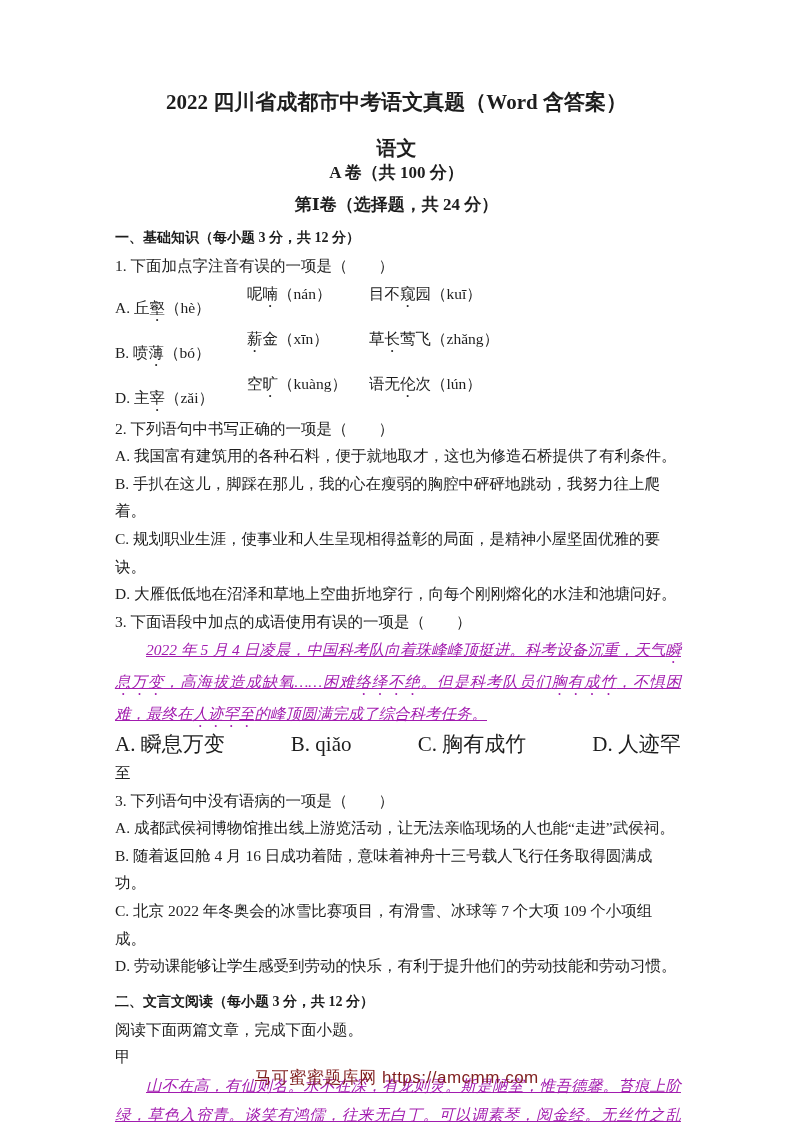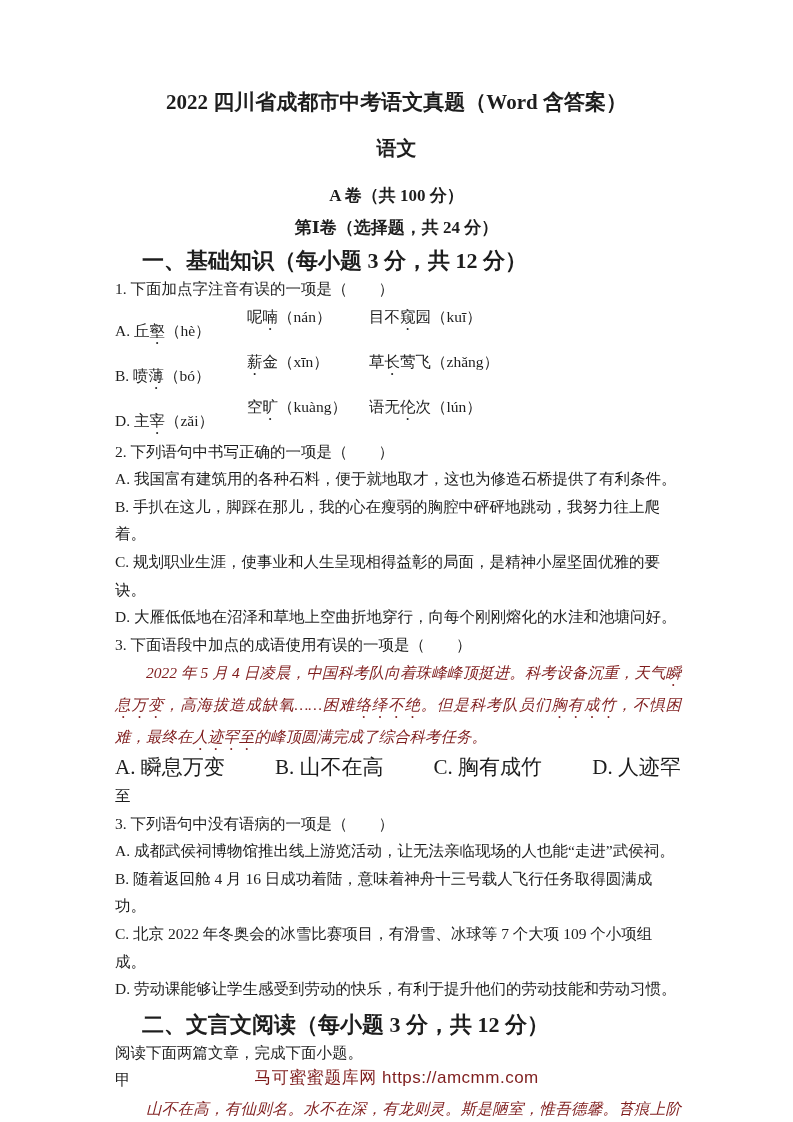--- a/index.html
+++ b/index.html
@@ -1,29 +1,29 @@
 <!DOCTYPE html>
 <html><head>
 <meta charset="utf-8">
 <style>
   html,body{margin:0;padding:0;background:#ffffff;}
   body{width:793px;height:1122px;font-family:"Liberation Serif","DejaVu Serif",serif;color:#1d1d1d;}
   .page{position:relative;width:793px;height:1122px;overflow:hidden;background:#fff;}
   .title{padding-top:89px;text-align:center;font-weight:bold;font-size:21px;line-height:27px;}
   .subject{margin-top:19px;text-align:center;font-weight:bold;font-size:20px;line-height:26px;}
-  .volume{margin-top:24px;text-align:center;font-weight:bold;font-size:17px;line-height:22px;}
+  .volume{margin-top:1px;text-align:center;font-weight:bold;font-size:17px;line-height:22px;}
   .part{margin-top:10px;text-align:center;font-weight:bold;font-size:17px;line-height:22px;}
   .content{margin:0 112px 0 115px;}
-  .h-section{font-weight:bold;font-size:22px;line-height:28px;margin-top:8px;margin-left:27px;}
+  .h-section{font-weight:bold;font-size:14px;line-height:28px;margin-top:8px;}
   .line{font-size:15.5px;line-height:27.6px;}
   .optrow{display:flex;font-size:15.5px;line-height:27.6px;}
   .optrow .c1{width:132px;margin-top:14px;}
   .optrow .c2{width:122px;}
   .optrow .c3{flex:1;}
-  .para{font-size:15.5px;line-height:29.5px;text-align:justify;text-indent:2em;font-style:italic;color:#7f1d1d;}
+  .para{font-size:15.5px;line-height:29.5px;text-align:justify;text-indent:2em;font-style:italic;color:#a21caf;text-decoration:underline;}
   .optjust{display:flex;justify-content:space-between;font-size:21px;line-height:27.6px;}
   .dotted{-webkit-text-emphasis:filled dot;-webkit-text-emphasis-position:under right;
           text-emphasis:filled dot;text-emphasis-position:under right;}
   .footer{position:absolute;left:0;top:1066px;width:100%;text-align:center;
           font-family:"Liberation Sans","DejaVu Sans",sans-serif;font-size:17px;color:#7f1d1d;letter-spacing:0.5px;}
 </style>
 </head>
 <body>
 
 <div class="page">
@@ -57,21 +57,21 @@
     <div class="line">2. 下列语句中书写正确的一项是（　　）</div>
     <div class="line">A. 我国富有建筑用的各种石料，便于就地取才，这也为修造石桥提供了有利条件。</div>
     <div class="line">B. 手扒在这儿，脚踩在那儿，我的心在瘦弱的胸腔中砰砰地跳动，我努力往上爬着。</div>
     <div class="line">C. 规划职业生涯，使事业和人生呈现相得益彰的局面，是精神小屋坚固优雅的要诀。</div>
     <div class="line">D. 大雁低低地在沼泽和草地上空曲折地穿行，向每个刚刚熔化的水洼和池塘问好。</div>
 
     <div class="line">3. 下面语段中加点的成语使用有误的一项是（　　）</div>
     <div class="para"><span>2022 年 5 月 4 日凌晨，中国科考队向着珠峰峰顶挺进。科考设备沉重，天气</span><span class="dotted">瞬息万变</span><span>，高海拔造成缺氧……困难</span><span class="dotted">络绎不绝</span><span>。但是科考队员们</span><span class="dotted">胸有成竹</span><span>，不惧困难，最终在</span><span class="dotted">人迹罕至</span><span>的峰顶圆满完成了综合科考任务。</span></div>
     <div class="optjust">
       <span>A. 瞬息万变</span>
-      <span>B. 山不在高</span>
+      <span>B. qiǎo</span>
       <span>C. 胸有成竹</span>
       <span>D. 人迹罕</span>
     </div>
     <div class="line">至</div>
 
     <div class="line">3. 下列语句中没有语病的一项是（　　）</div>
     <div class="line">A. 成都武侯祠博物馆推出线上游览活动，让无法亲临现场的人也能“走进”武侯祠。</div>
     <div class="line">B. 随着返回舱 4 月 16 日成功着陆，意味着神舟十三号载人飞行任务取得圆满成功。</div>
     <div class="line">C. 北京 2022 年冬奥会的冰雪比赛项目，有滑雪、冰球等 7 个大项 109 个小项组成。</div>
     <div class="line">D. 劳动课能够让学生感受到劳动的快乐，有利于提升他们的劳动技能和劳动习惯。</div>

